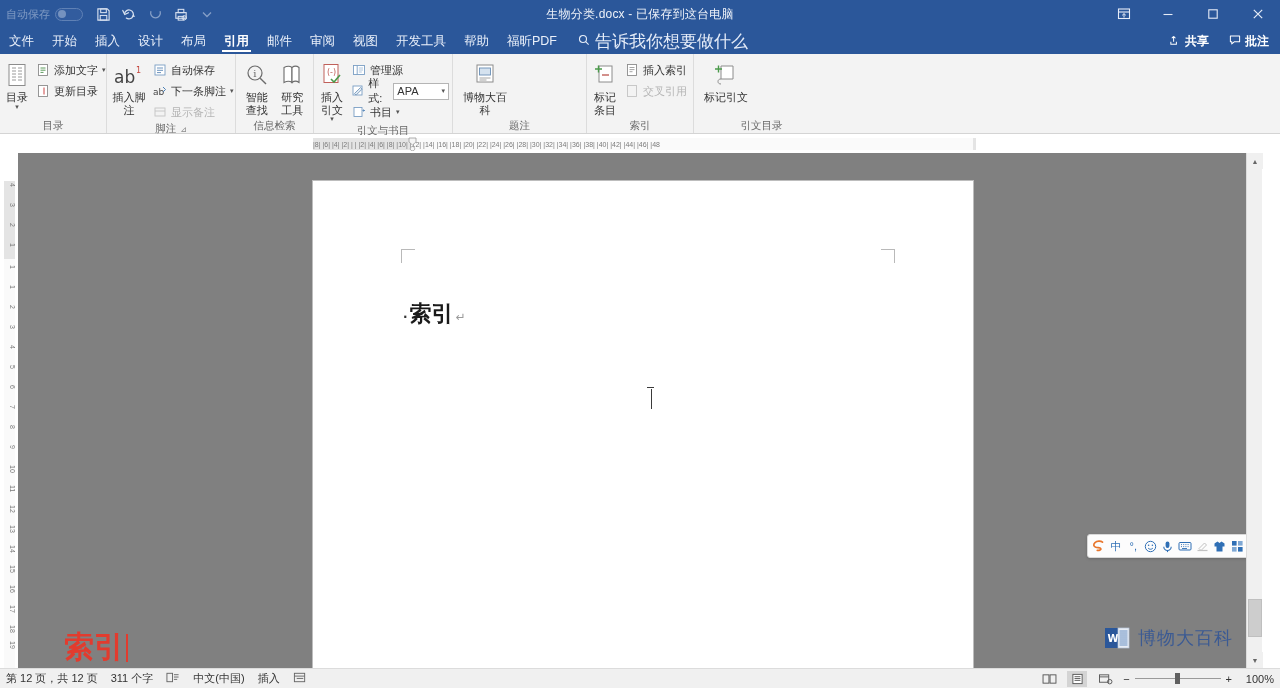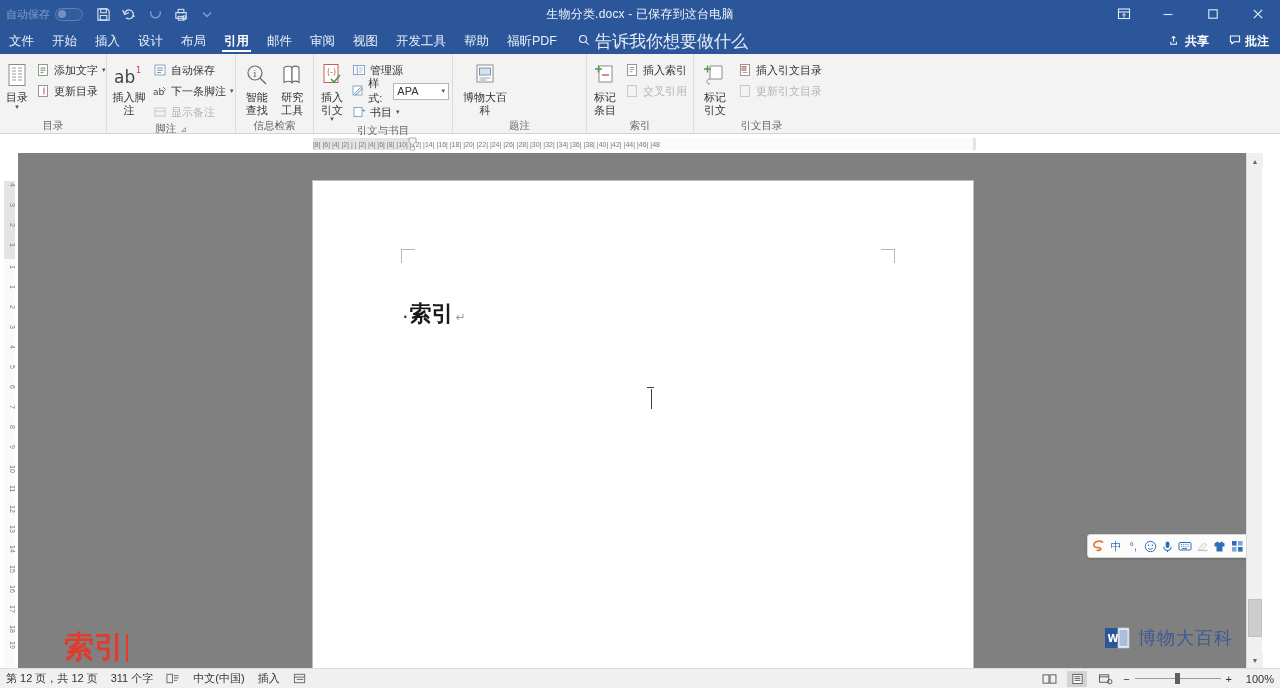--- a/index.html
+++ b/index.html
@@ -253,21 +253,21 @@
   .red-caret {
     width: 2px; height: 28px; background: #e23b2e; margin-left: 2px;
   }
 
   
   .statusbar {
     position: absolute; bottom: 0; left: 0; width: 1280px; height: 20px;
     background: #f0f0f0; border-top: 1px solid #dcdcdc;
     display: flex; align-items: center; font-size: 11px; color: #333;
   }
-  .sb-left { display: flex; align-items: center; gap: 13px; padding-left: 6px; }
+  .sb-left { display: flex; align-items: flex-start; gap: 13px; padding-left: 6px; }
   .sb-right { position: absolute; right: 6px; display: flex; align-items: center; gap: 8px; }
   .view-btn {
     width: 20px; height: 16px; display: flex; align-items: center; justify-content: center;
     color: #555;
   }
   .view-btn.active { background: #d4d4d4; }
   .zoom-slider { display: flex; align-items: center; gap: 5px; }
   .slider-track { width: 86px; height: 1px; background: #9a9a9a; position: relative; }
   .slider-mid { position: absolute; left: 43px; top: -4px; width: 1px; height: 9px; background: #9a9a9a; }
   .slider-thumb {
@@ -618,40 +618,20 @@
       <div class="rgroup-body">
         <div class="bigbtn w56">
           <span class="ic">
             <svg width="28" height="26" viewBox="0 0 28 26">
                 <path d="M9 3h12v13H9z" fill="#fff" stroke="#8c8c8c" stroke-width="1"></path>
                 <path d="M9 16c-2 0-3 1-3 2.5S7 21 9 21" fill="none" stroke="#8c8c8c" stroke-width="1"></path>
                 <path d="M3 6h7M6.5 2.5v7" stroke="#4a9a4a" stroke-width="1.4"></path>
               </svg>
           </span>
           <span>标记引文</span>
-        </div>
-        <div class="smallcol">
-          <div class="smallbtn">
-            <span class="ic">
-              <svg width="14" height="14" viewBox="0 0 14 14">
-                  <rect x="2.5" y="1.5" width="9" height="11" fill="#fff" stroke="#8c8c8c" stroke-width=".9"></rect>
-                  <rect x="4" y="3.5" width="4" height="4" fill="#d9b0ad" stroke="#c0605a" stroke-width=".7"></rect>
-                  <path d="M4.5 9.5h5" stroke="#9a9a9a" stroke-width=".9"></path>
-                </svg>
-            </span>
-            <span>插入引文目录</span>
-          </div>
-          <div class="smallbtn disabled">
-            <span class="ic">
-              <svg width="14" height="14" viewBox="0 0 14 14">
-                  <rect x="2.5" y="1.5" width="9" height="11" fill="none" stroke="#c4c4c4" stroke-width=".9"></rect>
-                </svg>
-            </span>
-            <span>更新引文目录</span>
-          </div>
         </div>
       </div>
       <div class="rgroup-label">引文目录</div>
     </div>
   </div>
 
   <div class="tabsel">L</div>
 
   <div class="hruler">
     <div class="hruler-track"></div>

